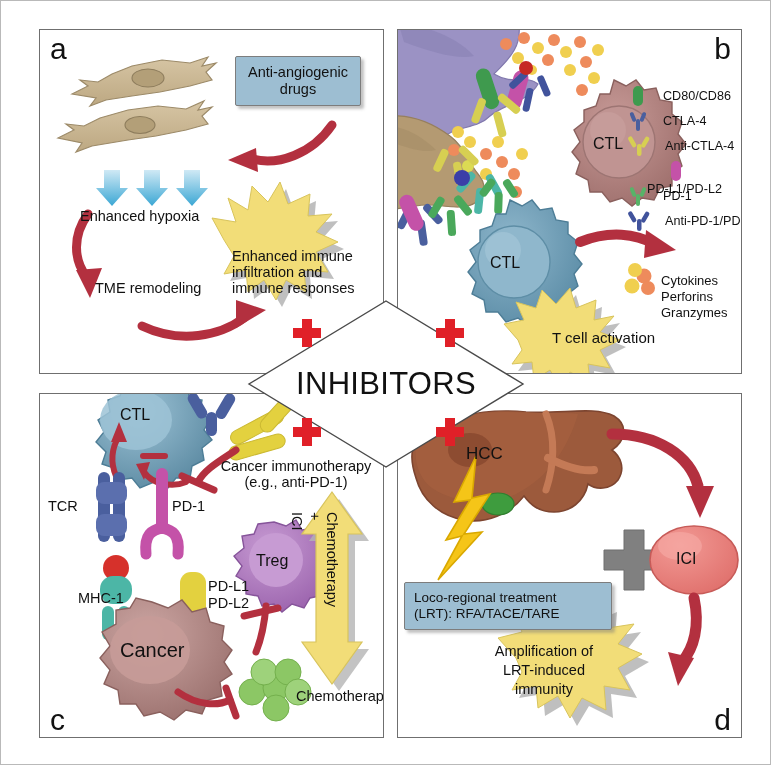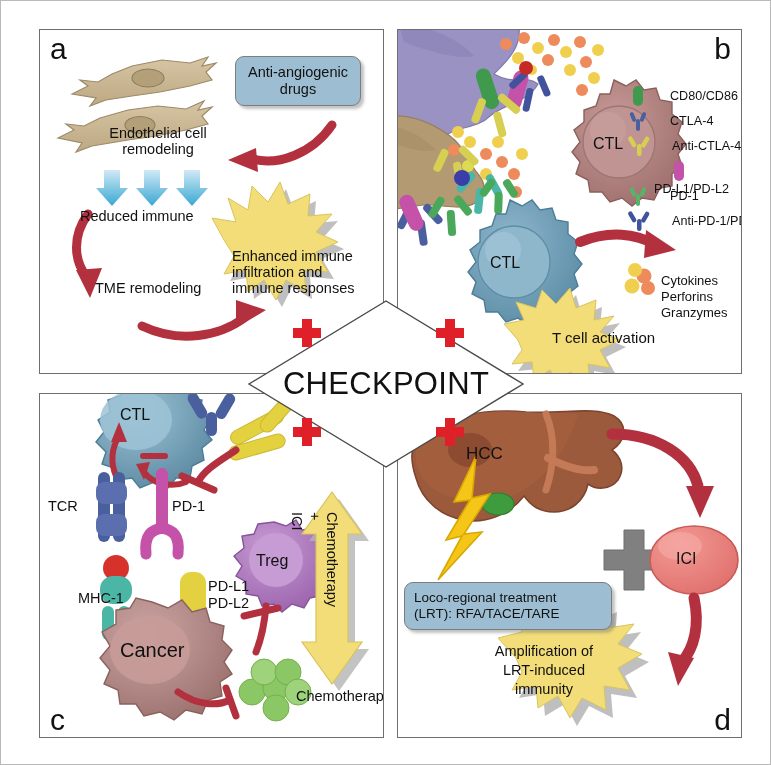--- a/index.html
+++ b/index.html
@@ -21,39 +21,39 @@
     position:absolute;font-size:30px;color:#111;line-height:1;
     font-family:"Liberation Sans", sans-serif;
   }
   .lbl{position:absolute;color:#111;font-size:14.5px;line-height:1.12;white-space:pre;}
   .lbl.c{text-align:center;}
   svg{display:block;overflow:visible;}
   .svgwrap{position:absolute;left:0;top:0;width:100%;height:100%;pointer-events:none;}
 
   
   .infobox{
-    position:absolute;background:#9dbed2;border:1.4px solid #7d7d7d;border-radius:9px;
+    position:absolute;background:#9dbed2;border:1.4px solid #7d7d7d;border-radius:2px;
     color:#111;display:flex;align-items:center;justify-content:center;
     box-shadow:3px 3px 3px rgba(120,120,120,.45);
     font-size:14.5px;line-height:1.15;text-align:center;box-sizing:border-box;
   }
   .infobox.left{justify-content:flex-start;text-align:left;padding-left:9px;}
 
   
   #center-diamond{
     position:absolute;left:246px;top:298px;width:278px;height:170px;
   }
   #center-diamond .dtext{
     position:absolute;left:0;top:0;width:100%;height:100%;
     display:flex;flex-direction:column;align-items:center;justify-content:center;
     font-size:31px;color:#111;line-height:1.02;letter-spacing:.3px;
   }
   .plus-red{position:absolute;width:30px;height:30px;}
   .legend-row{position:absolute;display:flex;align-items:center;}
-  .legend-txt{font-size:12.6px;color:#111;margin-left:24px;white-space:nowrap;}
+  .legend-txt{font-size:12.6px;color:#111;margin-left:17px;white-space:nowrap;}
   .vtext{
     position:absolute;transform:rotate(90deg);transform-origin:left top;
     font-size:14.5px;color:#111;white-space:nowrap;
   }
 </style>
 </head>
 <body>
 
 <div id="figure">
 
@@ -111,24 +111,22 @@
         <g>
           <path d="M102 296 C140 314 180 306 204 288" fill="none" stroke="#b3303f" stroke-width="9" stroke-linecap="round"></path>
           <path d="M196 298 L226 280 L196 270 Z" fill="#b3303f"></path>
         </g>
       </svg>
     </div>
 
     <div class="infobox" style="left: 195px; top: 26px; width: 126px; height: 50px; white-space: pre-line;">Anti-angiogenic
 drugs</div>
 
-    <div class="lbl c" style="left: 38px; top: 95px; width: 160px; white-space: pre-line;">Endothelial cell
-remodeling</div>
-
-    <div class="lbl" style="left:40px;top:178px;">Reduced immune</div>
+
+    <div class="lbl" style="left:40px;top:178px;">Enhanced hypoxia</div>
 
     <div class="lbl" style="left:55px;top:250px;">TME remodeling</div>
 
     <div class="lbl" style="left: 192px; top: 218px; width: 150px; white-space: pre-line;">Enhanced immune
 infiltration and
 immune responses</div>
   </div>
 
   <div class="panel" id="panel-b">
     <div class="panel-letter" style="right:10px;top:4px;">b</div>
@@ -457,20 +455,22 @@
 
     <div class="lbl" style="left:80px;top:12px;font-size:16px;">CTL</div>
     <div class="lbl" style="left:8px;top:104px;">TCR</div>
     <div class="lbl" style="left:132px;top:104px;">PD-1</div>
     <div class="lbl" style="left:2px;top:196px;margin-left:36px;">MHC-1</div>
     <div class="lbl" style="left: 168px; top: 184px; line-height: 1.18; white-space: pre-line;">PD-L1
 PD-L2</div>
     <div class="lbl" style="left:80px;top:245px;font-size:20px;">Cancer</div>
     <div class="lbl" style="left:216px;top:158px;font-size:16px;text-align:center;">Treg</div>
     <div class="lbl" style="left:256px;top:294px;">Chemotherapy</div>
+    <div class="lbl c" style="left: 166px; top: 64px; width: 180px; white-space: pre-line;">Cancer immunotherapy
+(e.g., anti-PD-1)</div>
 
     <div class="vtext" style="left: 300px; top: 118px; line-height: 1.2; white-space: pre-line;">Chemotherapy +
 ICI</div>
   </div>
 
   <div class="panel" id="panel-d">
     <div class="panel-letter" style="right:10px;bottom:2px;">d</div>
 
     <div class="svgwrap">
       <svg width="345" height="345" viewBox="0 0 345 345">
@@ -534,21 +534,21 @@
     <div class="lbl c" style="left: 78px; top: 248px; width: 136px; line-height: 1.3; white-space: pre-line;">Amplification of
 LRT-induced
 immunity</div>
   </div>
 
   <div id="center-diamond">
     <svg width="278" height="170" viewBox="0 0 278 170" style="position:absolute;left:0;top:0;">
       <polygon points="139,2 276,85 139,168 2,85" fill="#ffffff" stroke="#4a4a4a" stroke-width="1.4"></polygon>
     </svg>
     <div class="dtext">
-      <div>CHECKPOINT</div>
+      <div>INHIBITORS</div>
     </div>
   </div>
 
   <svg class="plus-red" style="left:291px;top:317px;" viewBox="0 0 30 30">
     <path d="M10 1 h10 v9 h9 v10 h-9 v9 h-10 v-9 h-9 v-10 h9 z" fill="#e02028"></path>
   </svg>
   <svg class="plus-red" style="left:434px;top:317px;" viewBox="0 0 30 30">
     <path d="M10 1 h10 v9 h9 v10 h-9 v9 h-10 v-9 h-9 v-10 h9 z" fill="#e02028"></path>
   </svg>
   <svg class="plus-red" style="left:291px;top:416px;" viewBox="0 0 30 30">

